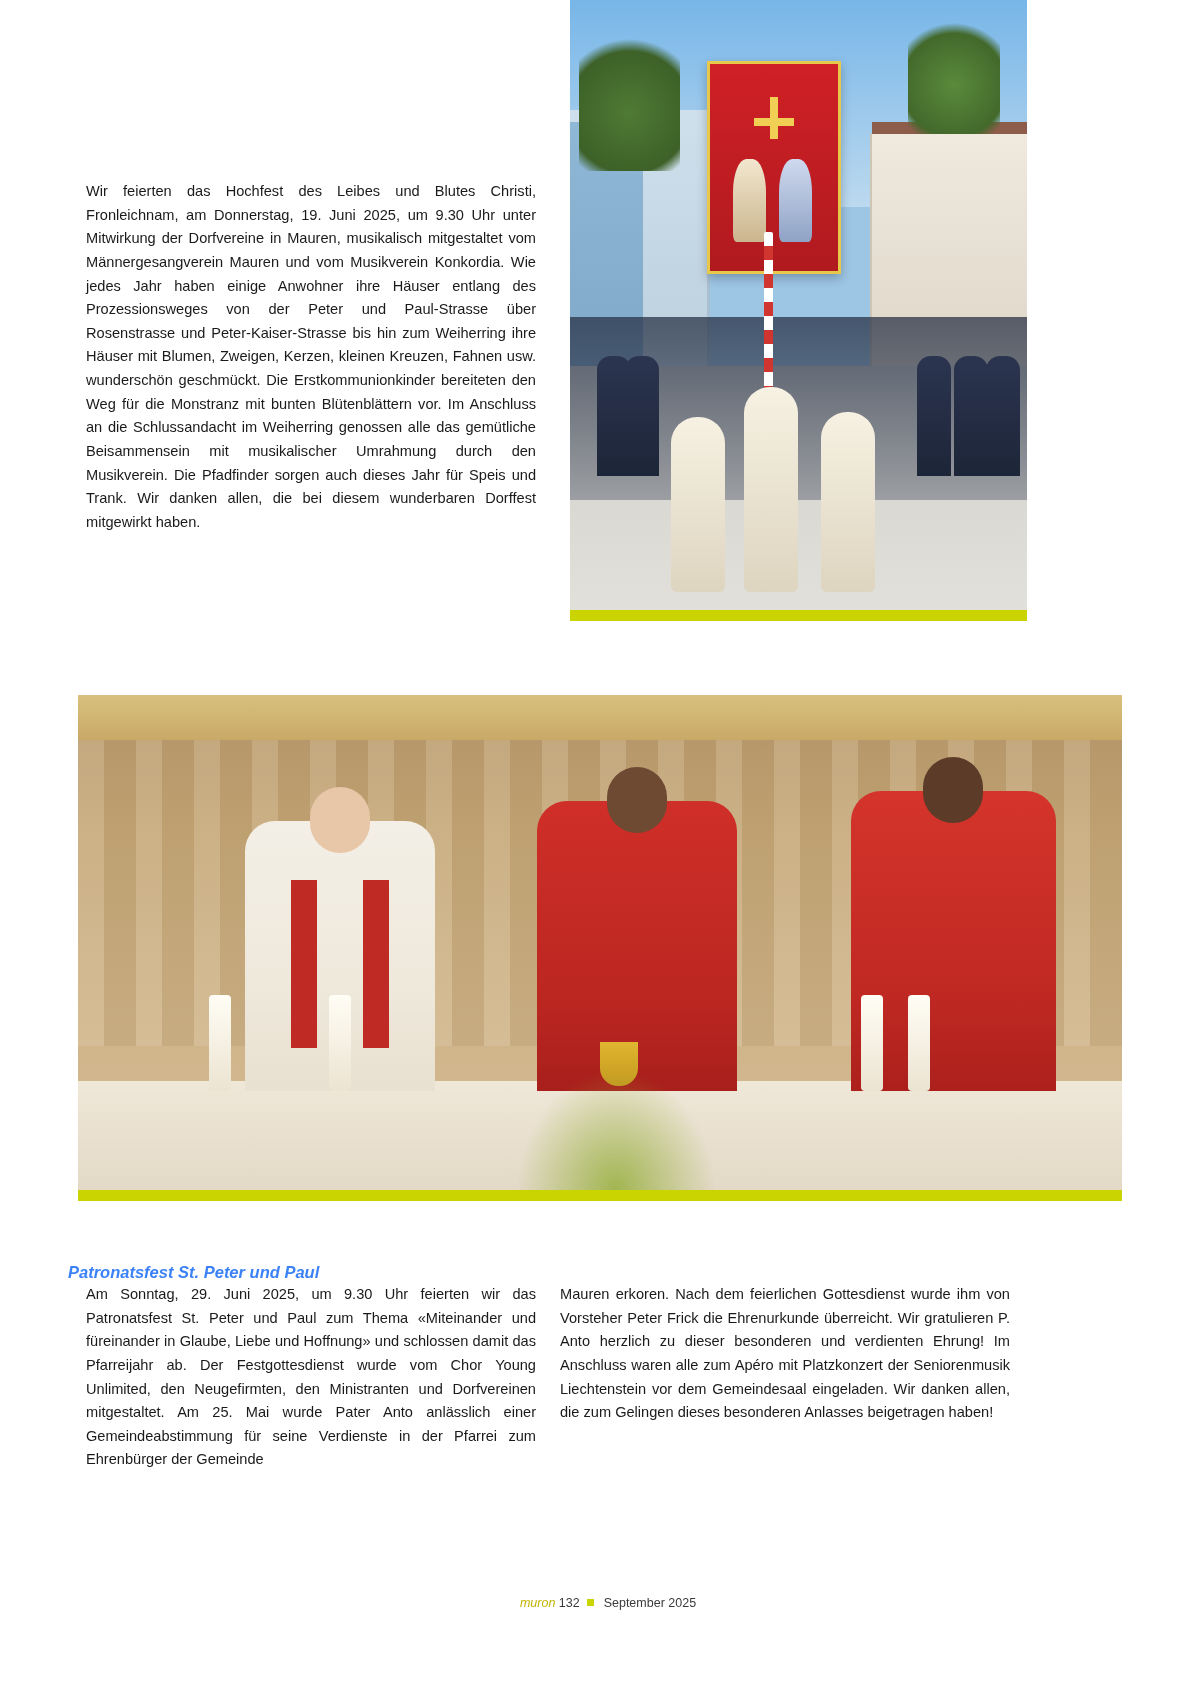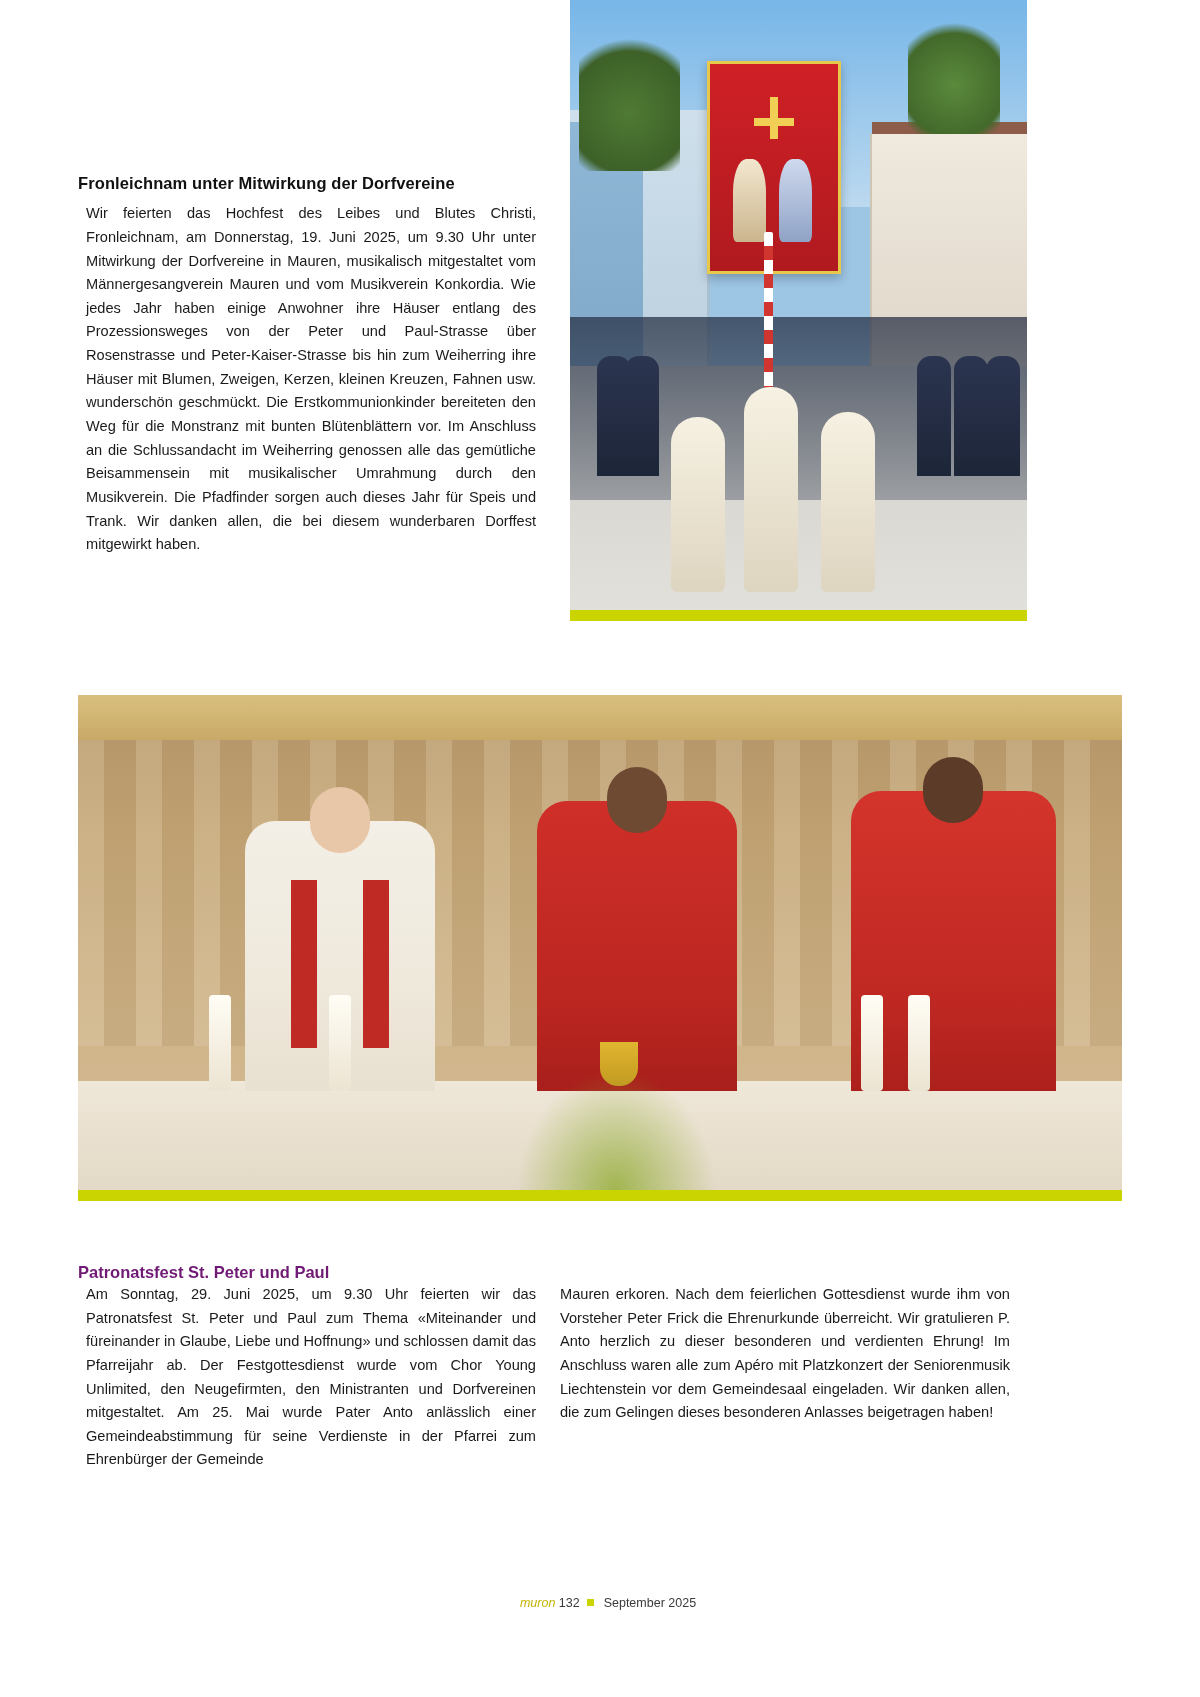--- a/index.html
+++ b/index.html
@@ -221,26 +221,27 @@
     border-radius: 0 0 18px 18px;
   }
   .p2-plant {
     position: absolute; bottom: 0; left: 42%; width: 200px; height: 120px;
     background: radial-gradient(ellipse at 50% 100%, rgba(150,175,60,0.85), rgba(150,175,60,0) 70%);
   }
 
   
   .article-two-head {
     position: absolute;
-    left: 78px;
+    left: 68px;
     top: 1249px;
     width: 1044px;
     font-size: 16.5px;
     font-weight: bold;
-    color: #701a75;
+    color: #3b82f6;
+    font-style: italic;
   }
   .col-left {
     position: absolute;
     left: 78px;
     top: 1275px;
     width: 466px;
   }
   .col-right {
     position: absolute;
     left: 552px;
@@ -269,21 +270,20 @@
     width: 7px; height: 7px;
     background: #c9d400;
     margin: 0 6px 0 4px;
     vertical-align: 1px;
   }
 </style>
 </head>
 <body>
 
 <div class="article-one">
-  <h2 class="headline">Fronleichnam unter Mitwirkung der Dorfvereine</h2>
   <p class="body-text">Wir feierten das Hochfest des Leibes und Blutes Christi, Fronleichnam, am Donnerstag, 19. Juni 2025, um 9.30 Uhr unter Mitwirkung der Dorfvereine in Mauren, musikalisch mitgestaltet vom Männergesangverein Mauren und vom Musikverein Konkordia. Wie jedes Jahr haben einige Anwohner ihre Häuser entlang des Prozessionsweges von der Peter und Paul-Strasse über Rosenstrasse und Peter-Kaiser-Strasse bis hin zum Weiherring ihre Häuser mit Blumen, Zweigen, Kerzen, kleinen Kreuzen, Fahnen usw. wunderschön geschmückt. Die Erstkommunionkinder bereiteten den Weg für die Monstranz mit bunten Blütenblättern vor. Im Anschluss an die Schlussandacht im Weiherring genossen alle das gemütliche Beisammensein mit musikalischer Umrahmung durch den Musikverein. Die Pfadfinder sorgen auch dieses Jahr für Speis und Trank. Wir danken allen, die bei diesem wunderbaren Dorffest mitgewirkt haben.</p>
 </div>
 
 <div class="photo-one">
   <div class="p1-sky"></div>
   <div class="p1-bldg-left"></div>
   <div class="p1-bldg-left2"></div>
   <div class="p1-roof-right"></div>
   <div class="p1-bldg-right"></div>
   <div class="p1-tree"></div>

